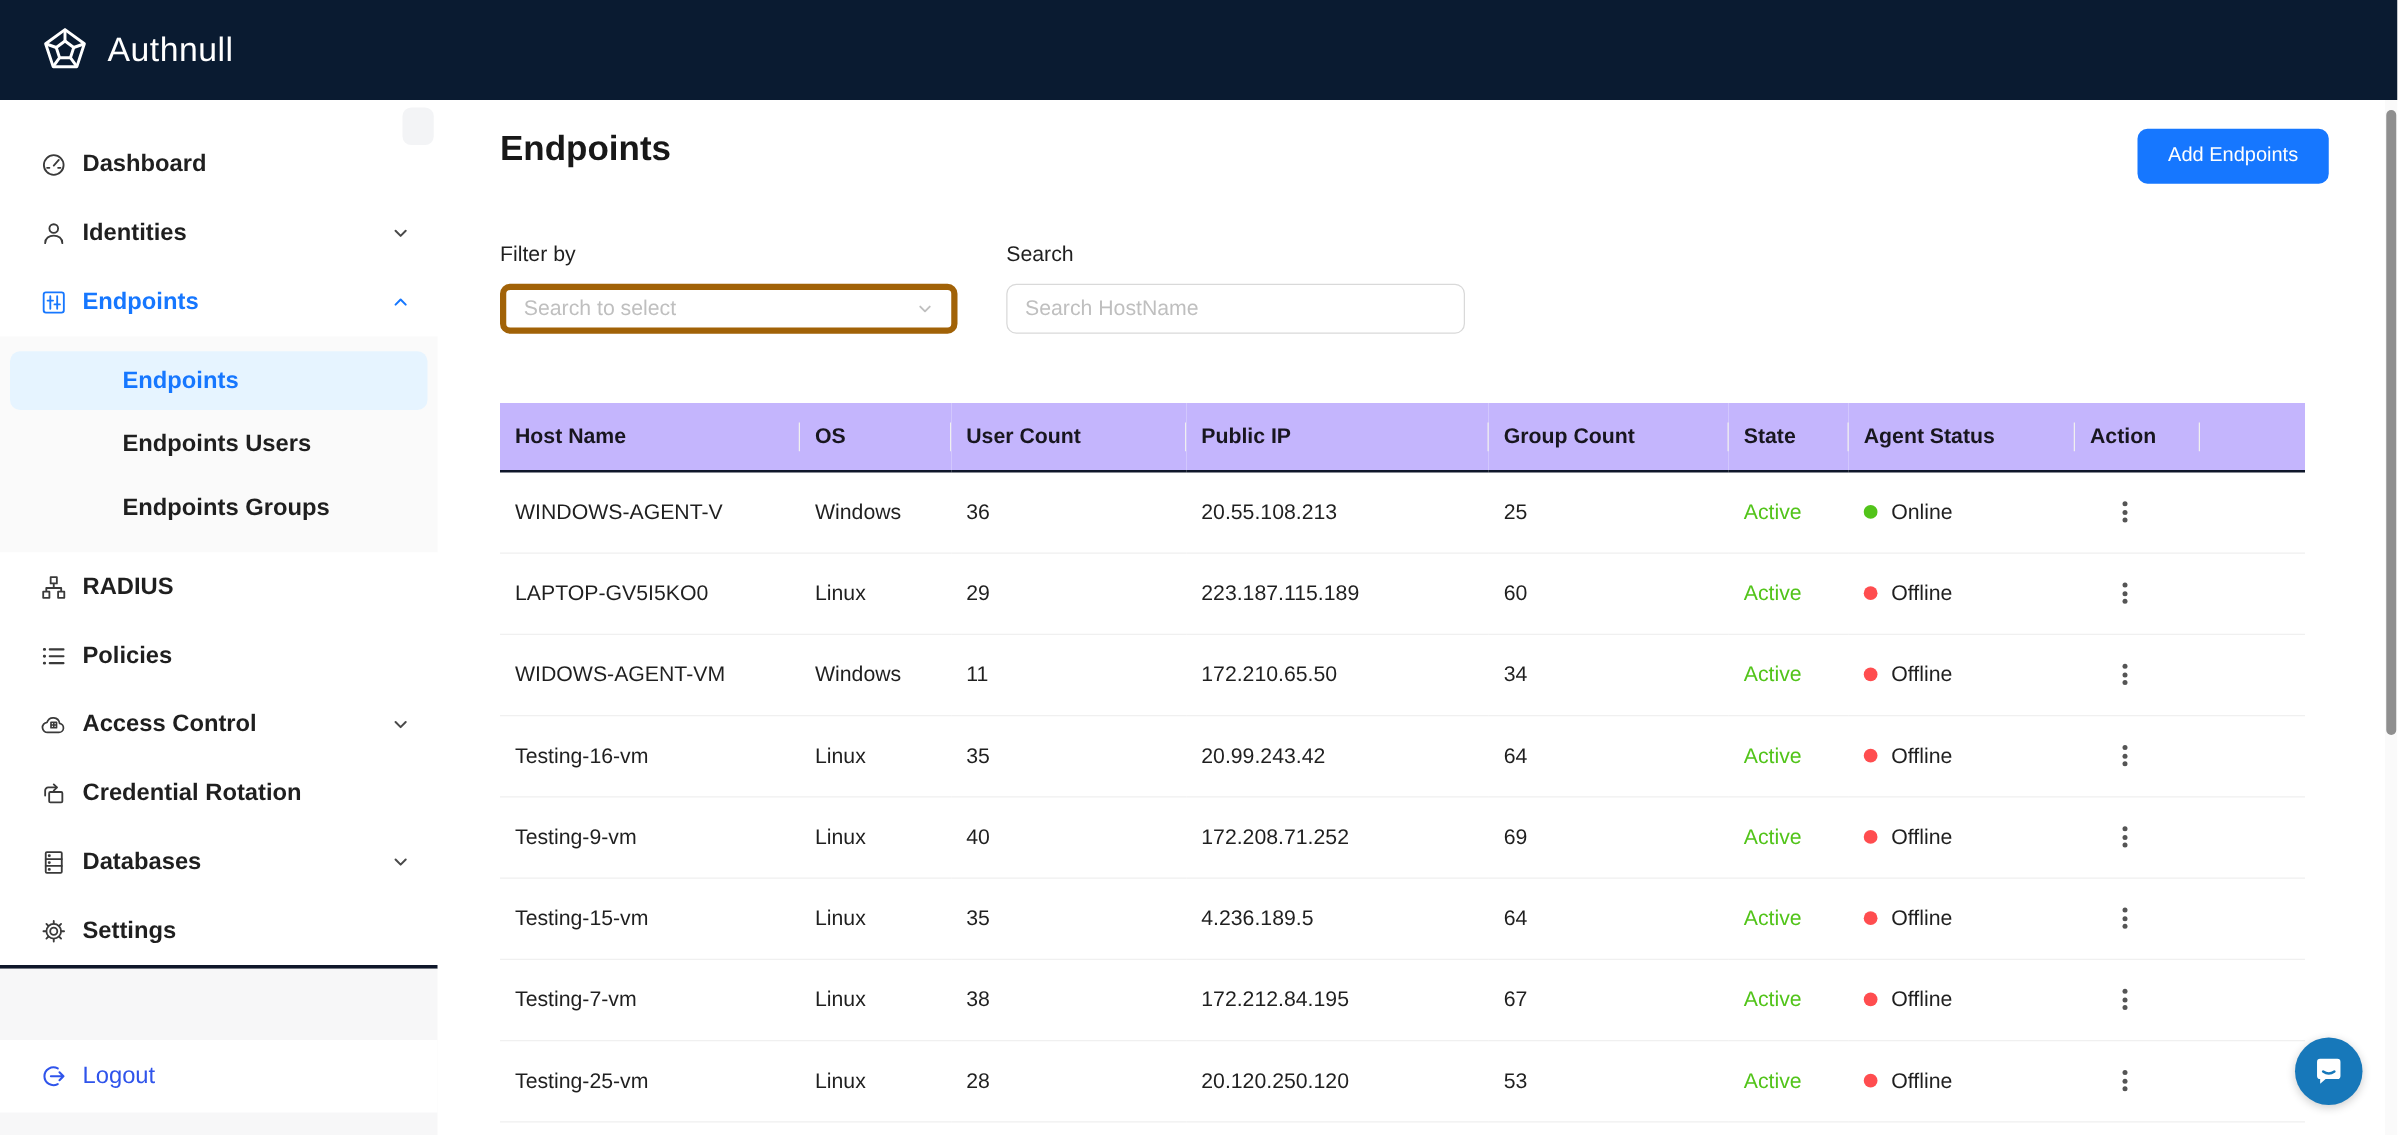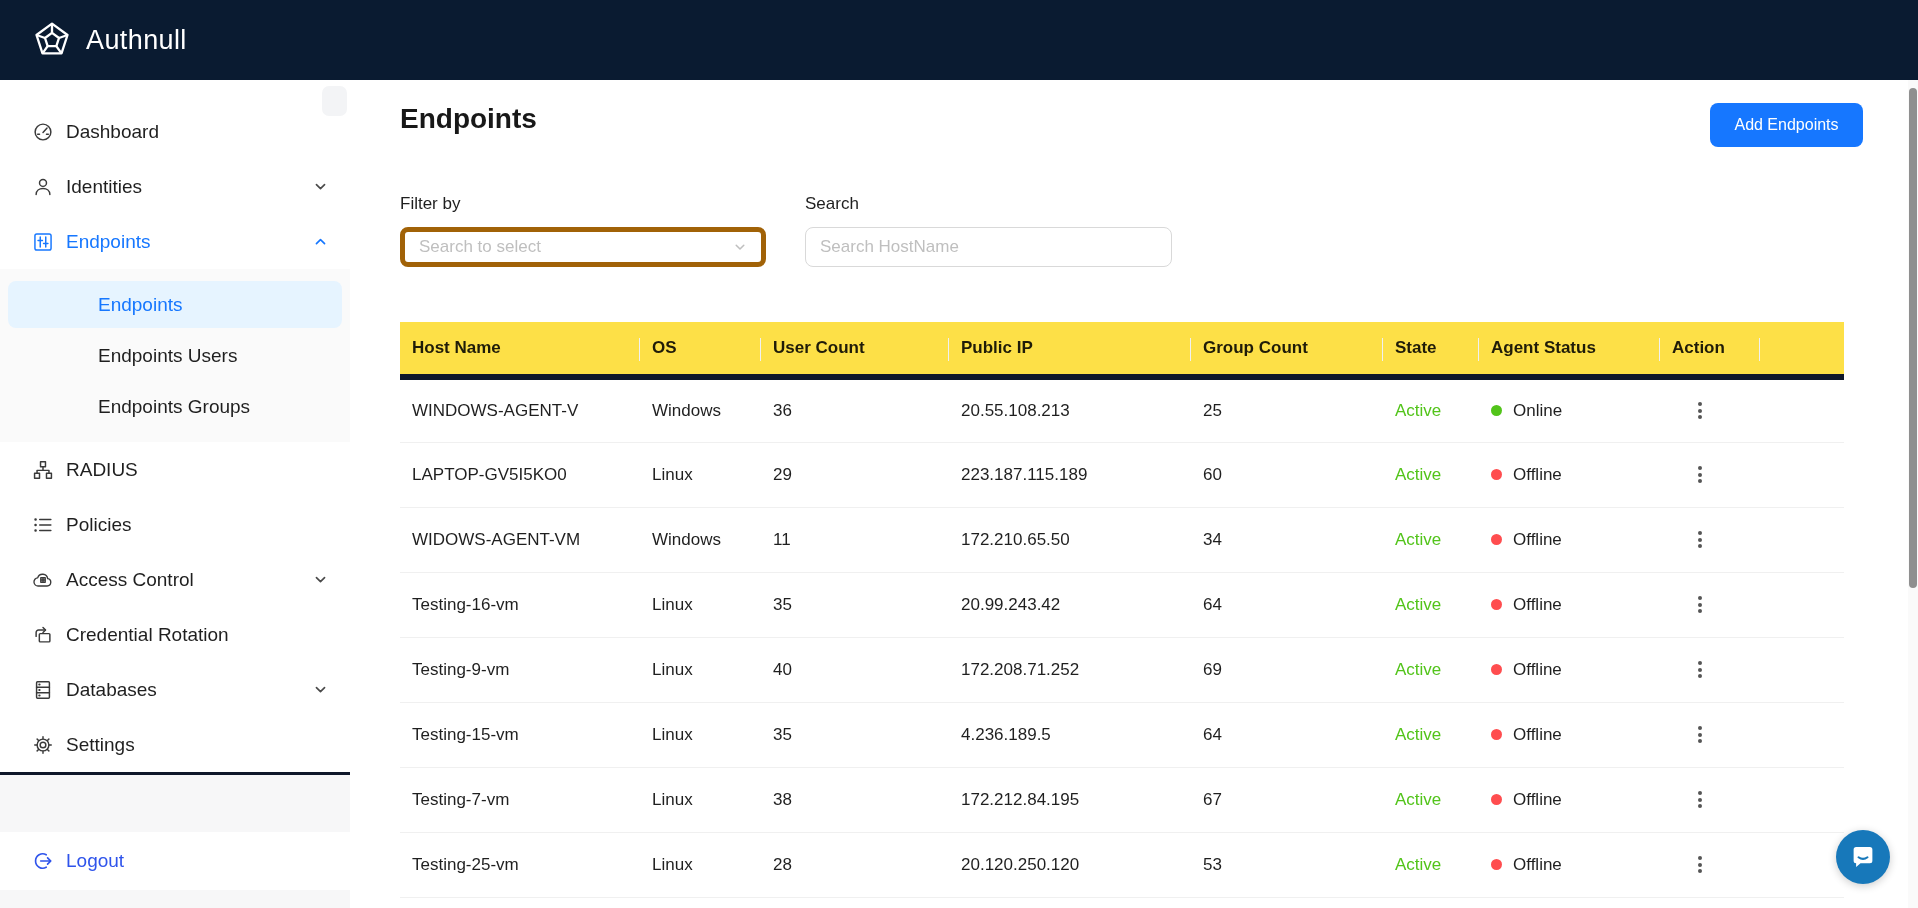--- a/index.html
+++ b/index.html
@@ -14,21 +14,21 @@
   svg { display:block; }
 
   
   .topbar{ position:absolute; top:0; left:0; right:0; height:80px;
     background:var(--header-bg); display:flex; align-items:center; padding-left:32px; z-index:5;}
   .brand{ display:flex; align-items:center; gap:14px; }
   .brand-name{ color:#fff; font-size:27px; font-weight:500; letter-spacing:.4px; }
 
   
   .sidebar{ position:absolute; top:80px; left:0; width:350px; bottom:0; background:#fff; z-index:4;}
-  .menu{ padding-top:24px; border-bottom:3px solid #0f172a; }
+  .menu{ padding-top:24px; border-bottom:3px solid #0f172a;font-weight:bold; }
   .menu-item{ height:55px; display:flex; align-items:center; padding-left:32px;
     font-size:19px; color:rgba(0,0,0,.88); position:relative; cursor:pointer; background:#fff;}
   .menu-item .mi-icon{ width:22px; height:22px; margin-right:12px; color:#3a3a3a; flex:0 0 22px;}
   .menu-item.active, .menu-item.active .mi-icon{ color:var(--accent); }
   .chevron{ position:absolute; right:22px; width:15px; height:15px; color:#4a4a4a;}
   .chevron.up{ color:var(--accent); }
   .submenu{ background:#fafafa; padding:8px 0; }
   .submenu-item{ height:47px; margin:4px 8px; display:flex; align-items:center;
     padding-left:90px; font-size:19px; border-radius:8px; cursor:pointer; color:rgba(0,0,0,.88);}
   .submenu-item.selected{ background:#e6f4ff; color:var(--accent); }
@@ -55,21 +55,21 @@
   .select-box .placeholder{ color:#bfbfbf; font-size:17px; flex:1; }
   .select-box .sel-chevron{ width:14px; height:14px; color:#bfbfbf; }
   .search-input{ width:367px; height:40px; border:1px solid #d9d9d9; border-radius:8px;
     padding:0 14px; font-size:17px; font-family:inherit; color:rgba(0,0,0,.88); outline:none;}
   .search-input::placeholder{ color:#bfbfbf; }
 
   
   .table-wrap{ position:absolute; left:50px; top:242px; width:1444px; }
   table{ border-collapse:collapse; table-layout:fixed; width:1444px; }
   th{ height:55px; text-align:left; font-size:17px; font-weight:700; color:rgba(0,0,0,.88);
-    padding:0 0 0 12px; border-bottom:6px solid #0f172a; position:relative; background:#fde047;}
+    padding:0 0 0 12px; border-bottom:2px solid #0f172a; position:relative; background:#c4b5fd;}
   th .th-sep{ position:absolute; right:0; top:16px; width:1px; height:23px; background:#f0f0f0;}
   td{ height:65px; font-size:17px; color:rgba(0,0,0,.88); padding:0 0 0 12px;
     border-bottom:1px solid #f0f0f0; background:#fff; overflow:hidden; white-space:nowrap;}
   td.state{ color:var(--green);margin-top:36px; }
   .agent{ display:flex; align-items:center; gap:11px; }
   .dot{ width:11px; height:11px; border-radius:50%; flex:0 0 11px; }
   .dot.online{ background:var(--green); }
   .dot.offline{ background:var(--red); }
   .kebab{ background:none; border:none; cursor:pointer; padding:6px 10px; margin-left:16px;}
   .kebab span{ display:block; width:4px; height:4px; border-radius:50%; background:#555; margin:2.5px 0;}

